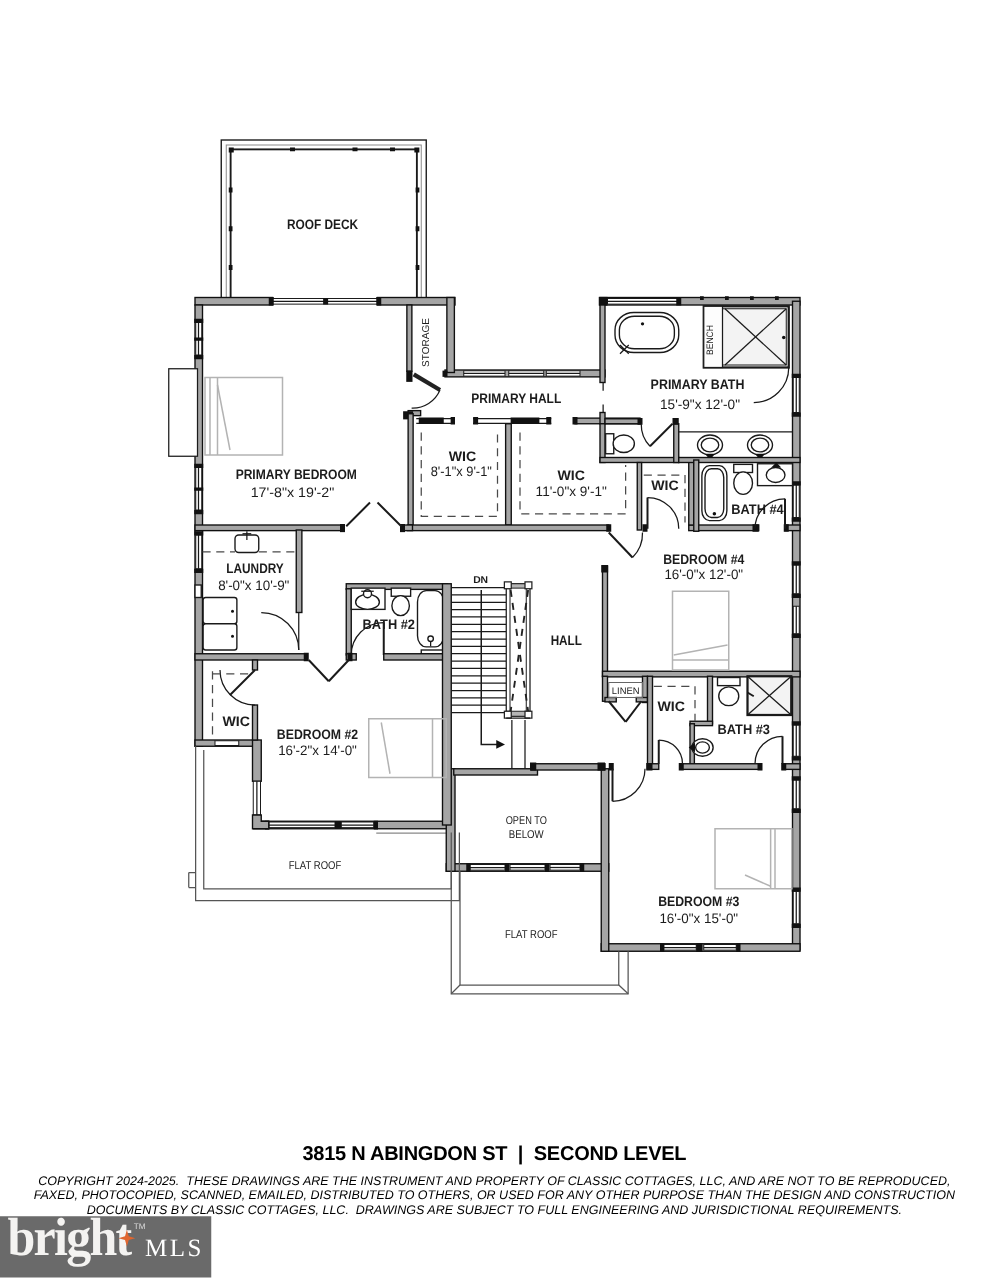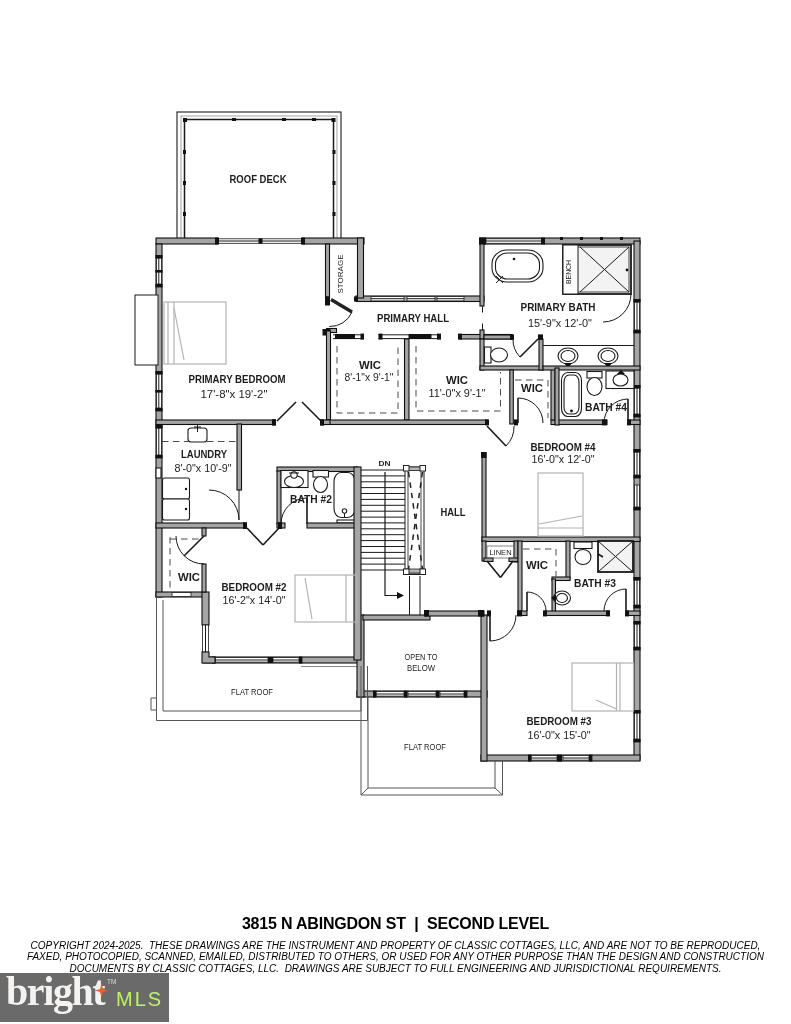--- a/index.html
+++ b/index.html
@@ -18,21 +18,21 @@
 .fx{stroke:#1a1a1a;stroke-width:1.1;fill:#fff;}
 .fur{stroke:#b3b3b3;stroke-width:1.2;fill:none;}
 .dash{stroke:#4a4a4a;stroke-width:1;fill:none;stroke-dasharray:6.5 4.5;}
 .roof{stroke:#555;stroke-width:1;fill:none;}
 .cap{fill:#111;}
 .arc{stroke:#1a1a1a;stroke-width:1;fill:none;}
 #title{position:absolute;left:0;top:915px;width:791px;text-align:center;font-family:"Liberation Sans",sans-serif;font-weight:bold;font-size:16px;color:#000;letter-spacing:-0.2px;}
 #copy{position:absolute;left:0;top:940px;width:791px;text-align:center;font-family:"Liberation Sans",sans-serif;font-style:italic;font-size:10px;line-height:11.4px;color:#000;}
 #logo{position:absolute;left:0;top:973px;width:169px;height:49px;background:#6a6a6a;}
 #logo .b{position:absolute;left:6px;top:-7px;font-family:"Liberation Serif",serif;font-weight:bold;font-size:43px;color:#f4f3f1;letter-spacing:-1.5px;transform:scaleX(0.93);transform-origin:0 0;}
-#logo .m{position:absolute;left:116px;top:15px;font-family:Liberation Sans, sans-serif;font-size:20px;color:#bef264;letter-spacing:2px;}
+#logo .m{position:absolute;left:116px;top:15px;font-family:Liberation Serif, serif;font-size:20px;color:#ffffff;letter-spacing:2px;}
 #logo .tm{position:absolute;left:107px;top:5px;font-size:6.5px;color:#dcdcdc;font-family:"Liberation Sans",sans-serif;}
 #logo .star{position:absolute;left:94px;top:10px;width:15px;height:15px;}
 </style>
 </head>
 <body>
 <div id="page">
 <svg width="791" height="1024" viewBox="0 0 791 1024">
 
 <g>
 <rect x="177" y="112" width="164" height="128" fill="none" stroke="#1a1a1a" stroke-width="1.1"></rect>

